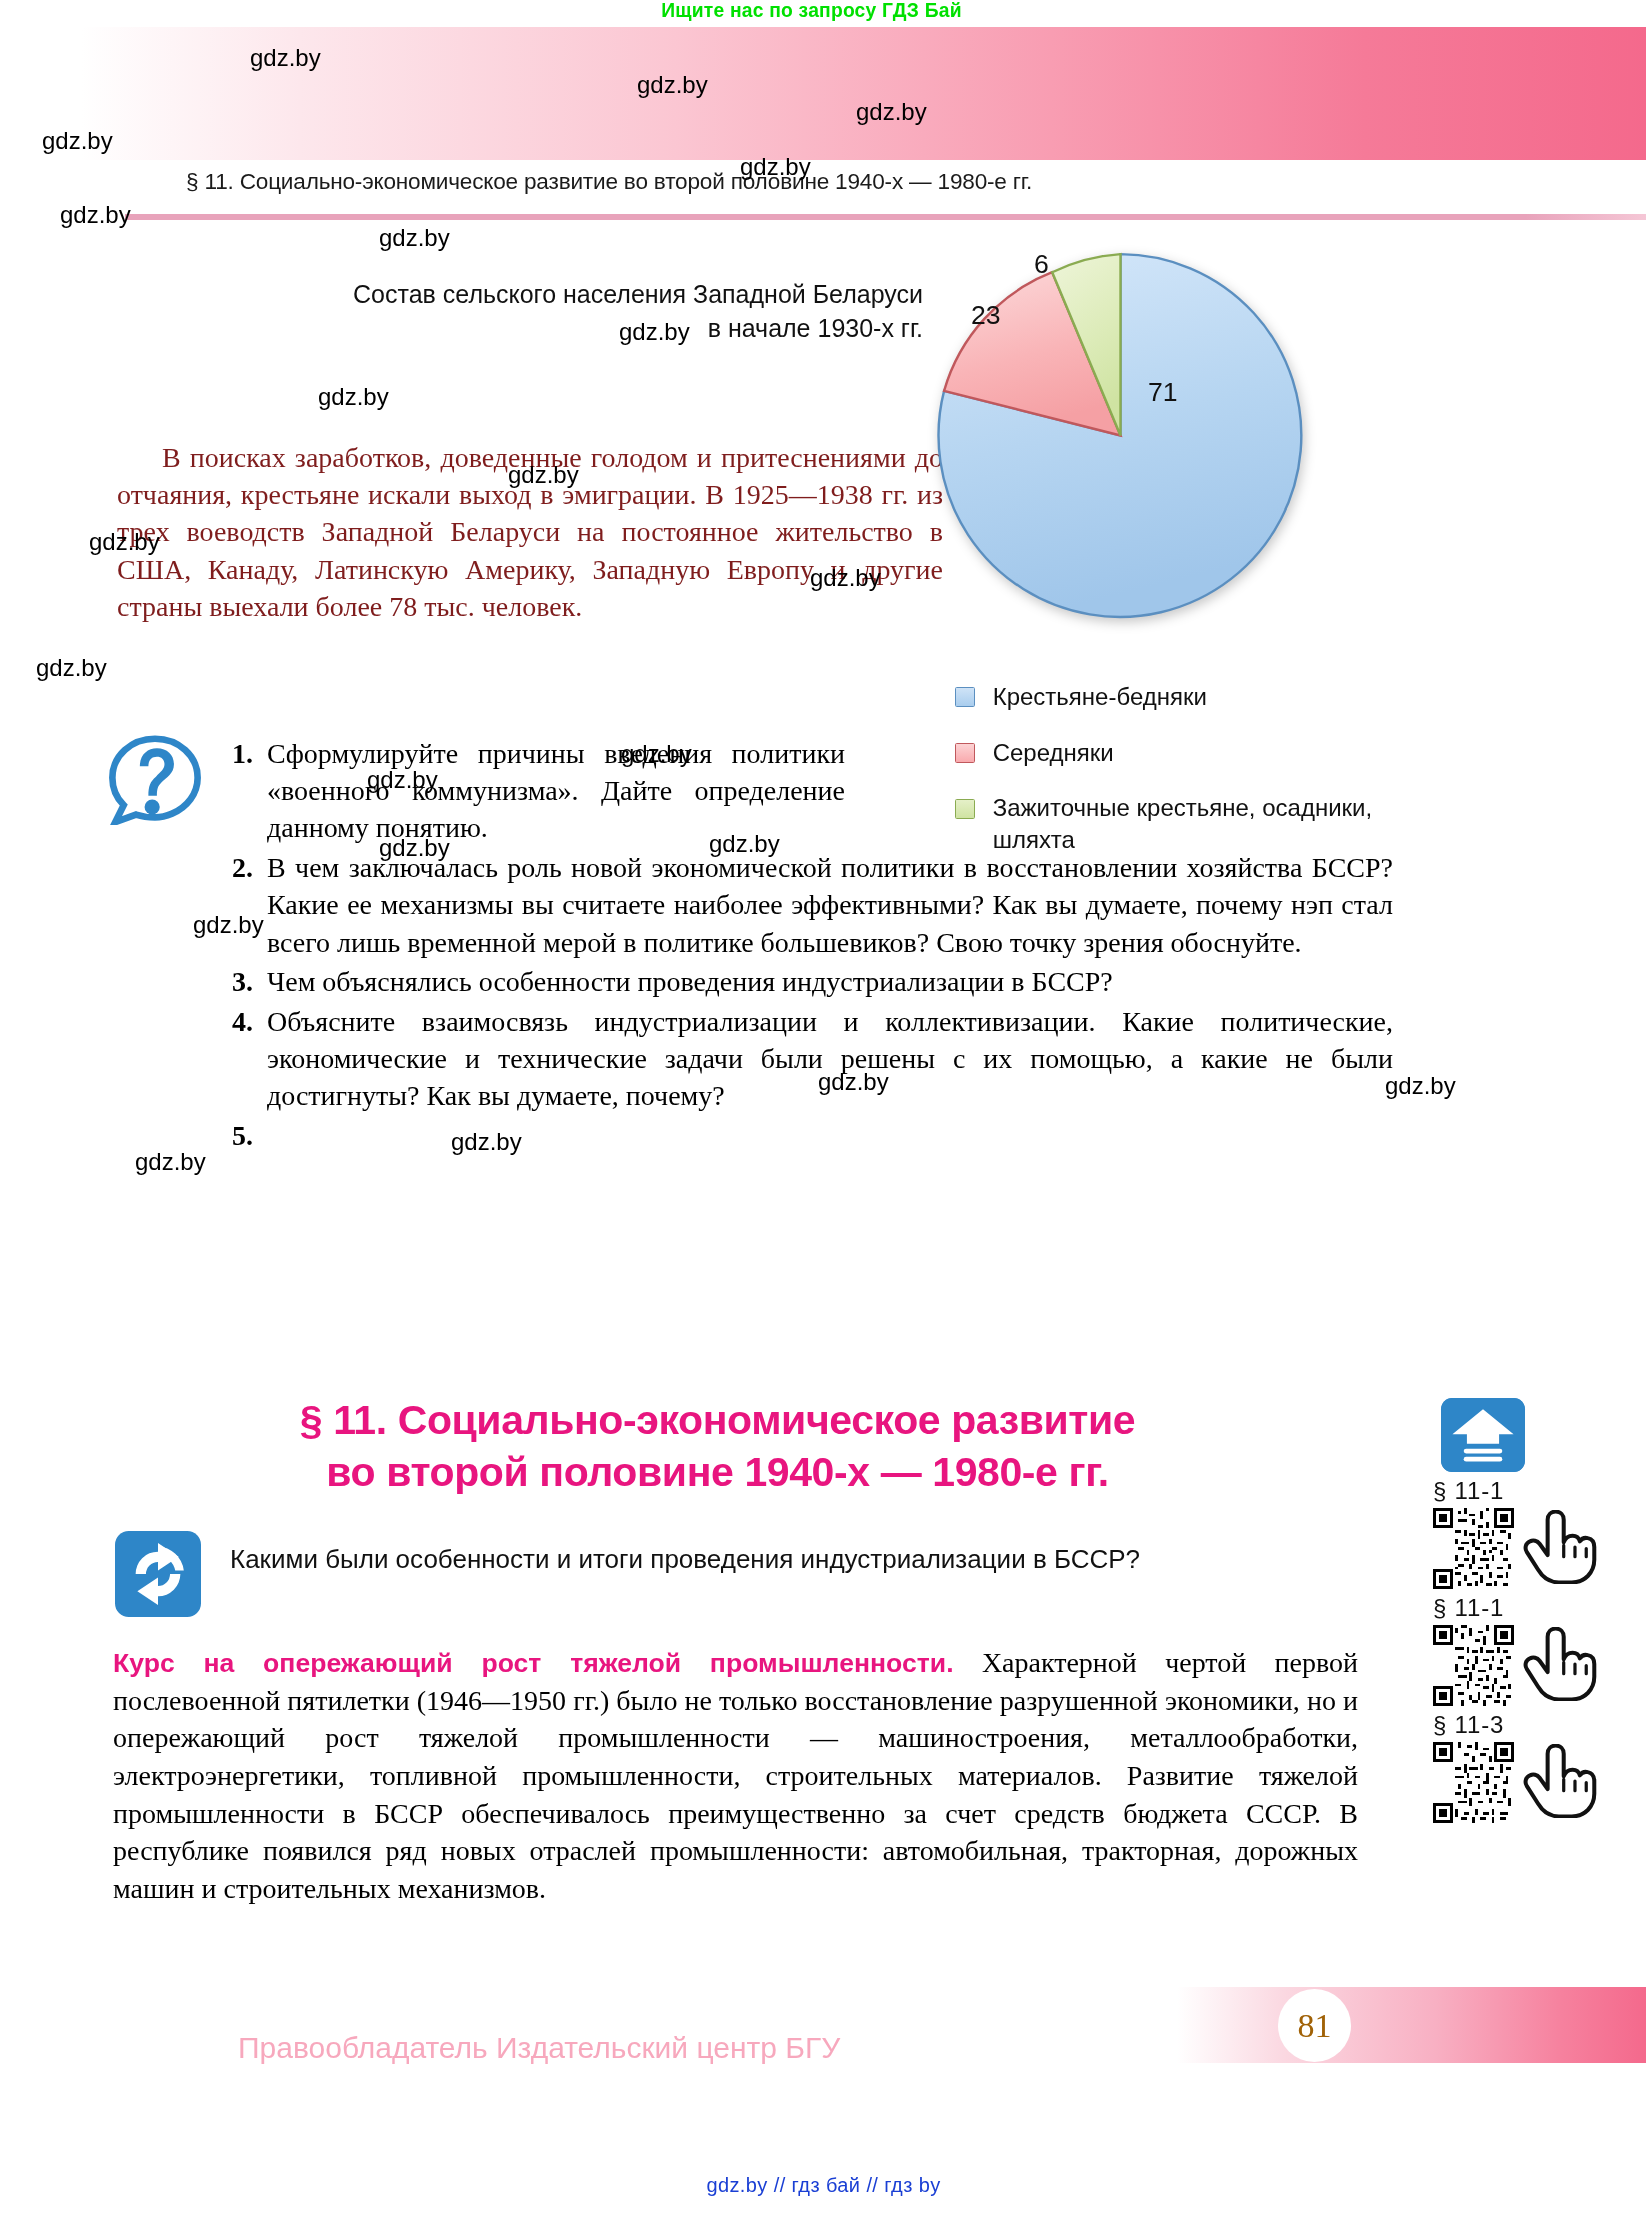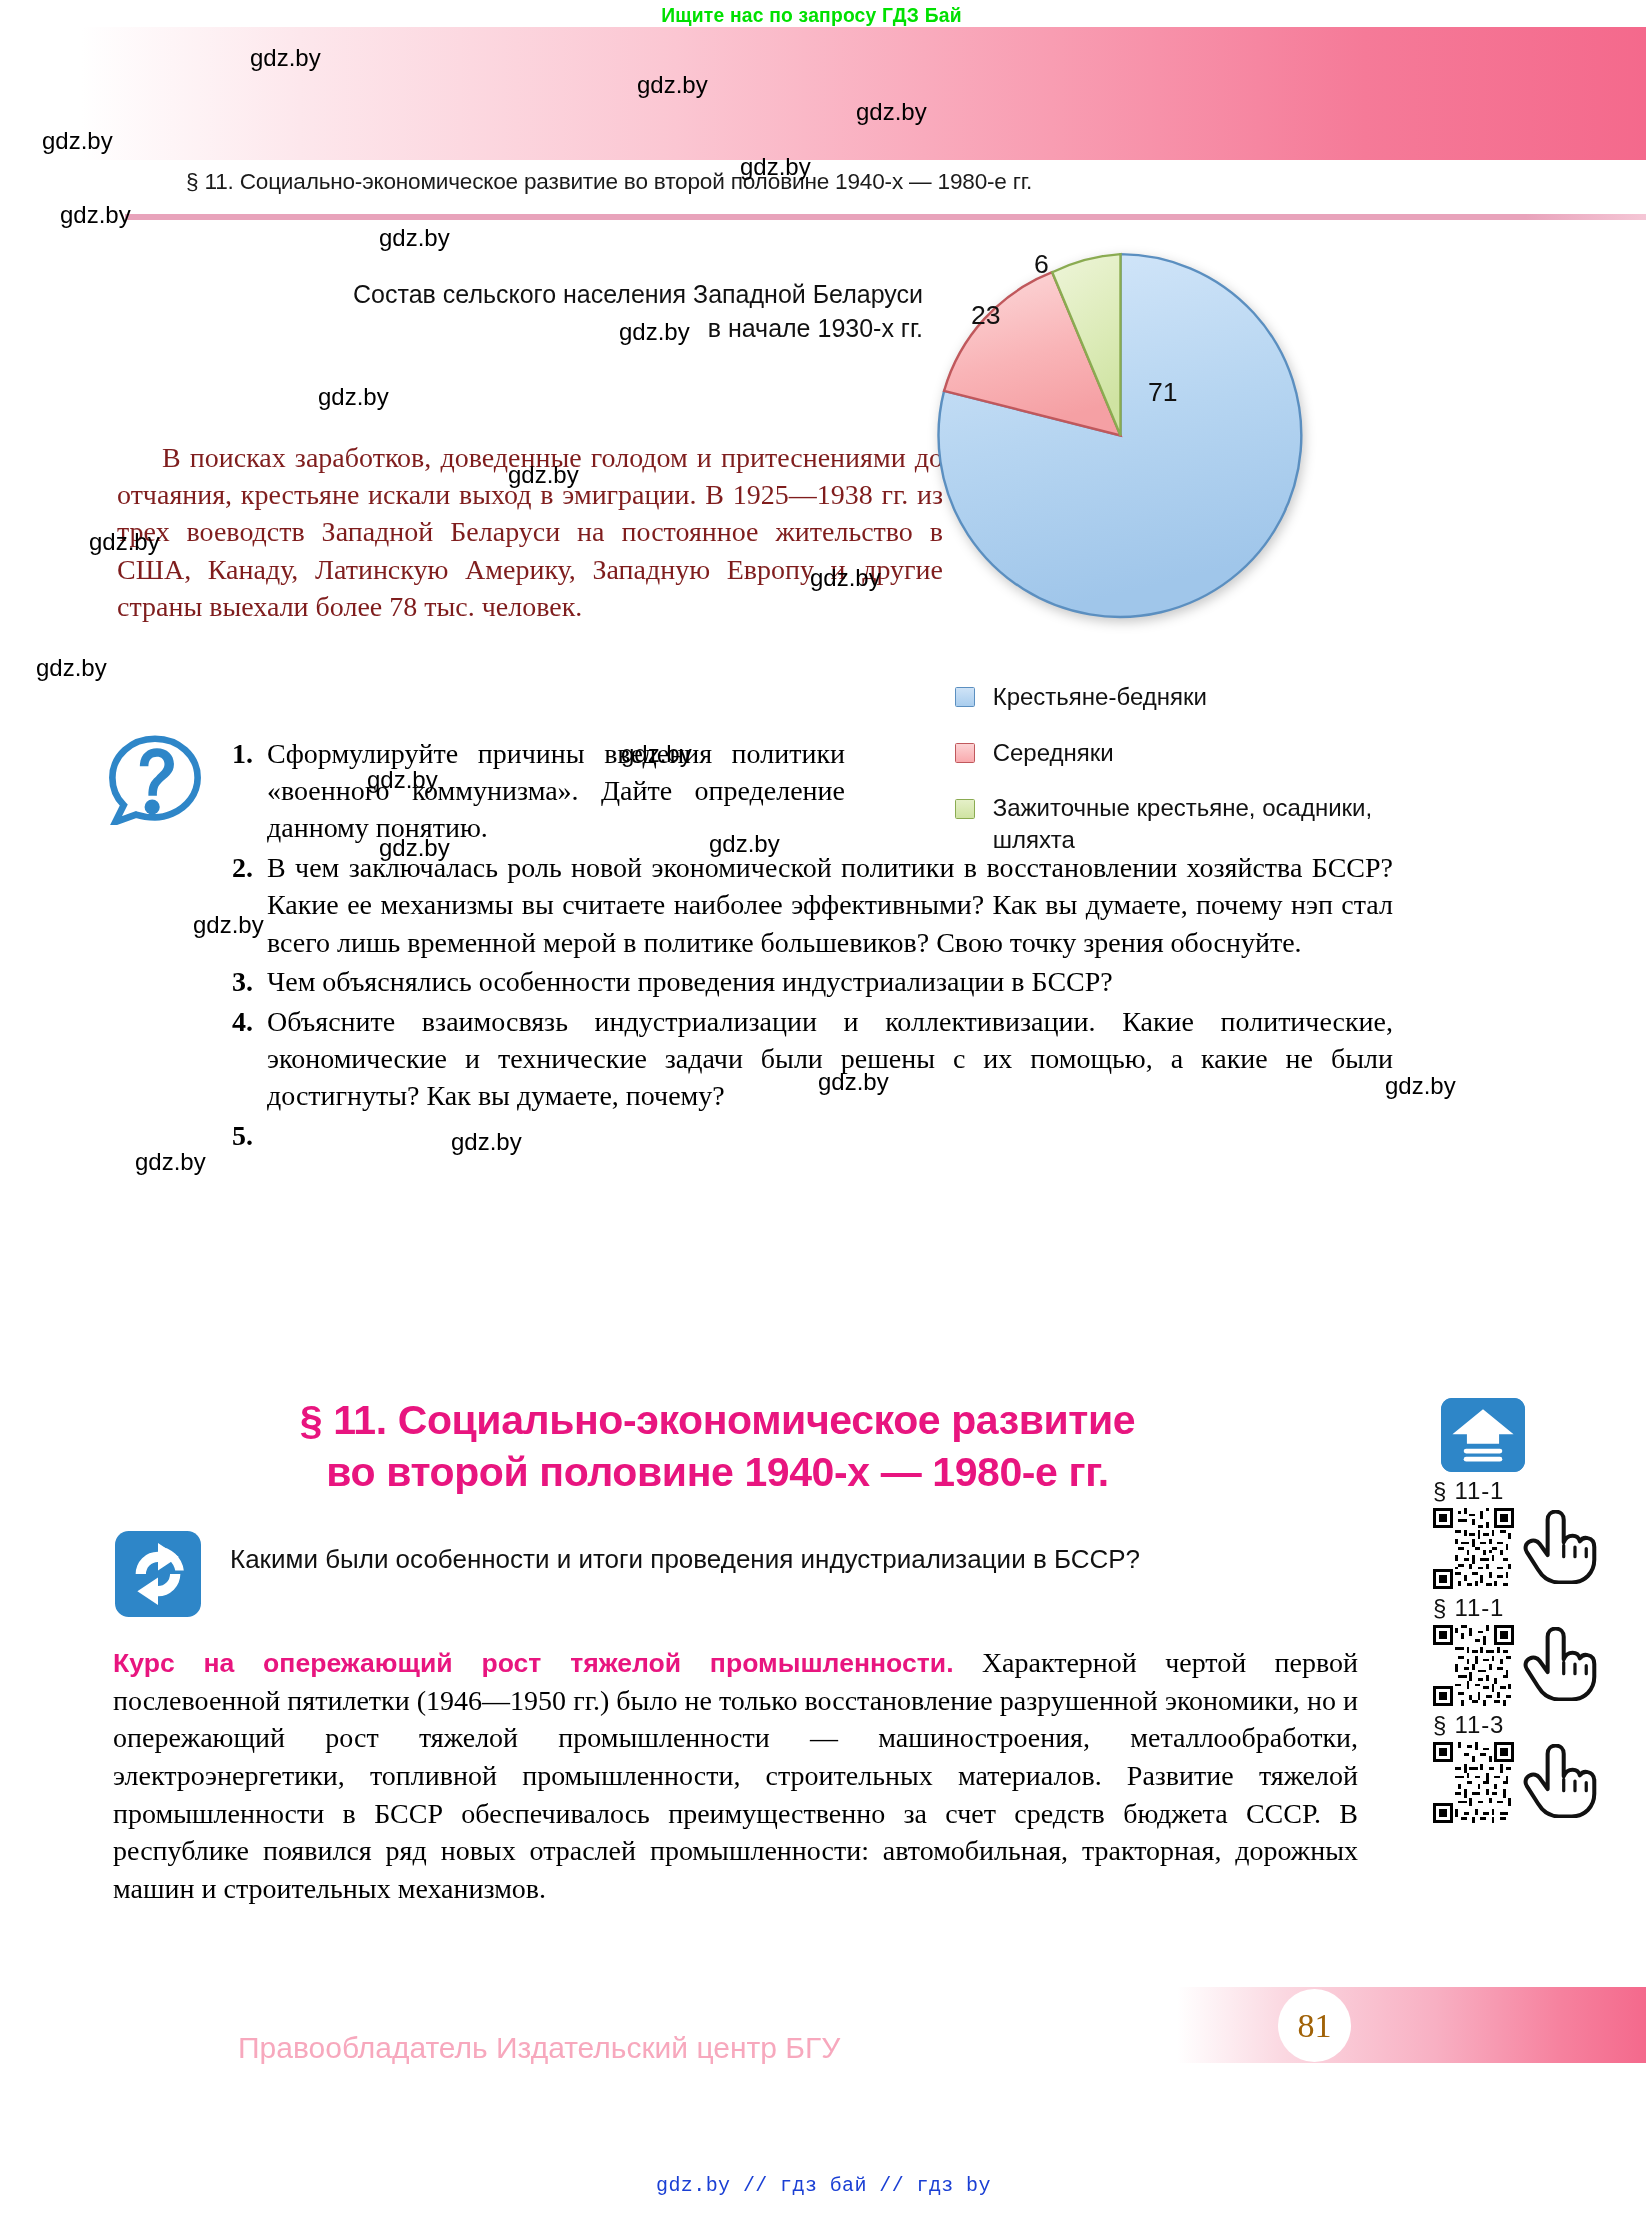--- a/index.html
+++ b/index.html
@@ -9,21 +9,21 @@
     width:1647px; height:2216px;
     background:#ffffff;
     font-family:"Liberation Serif", serif;
     position:relative;
     overflow:hidden;
   }
 
   
   .promo-banner{
     position:absolute; top:0; left:0; width:1623px; height:27px;
-    display:flex; align-items:flex-end; justify-content:center;
+    display:flex; align-items:flex-start; justify-content:center;
   }
   .promo-banner span{
     color:#00e000; font-family:"Liberation Sans", sans-serif;
     font-size:19.3px; font-weight:700; letter-spacing:0.2px;
   }
 
   
   .header-band{
     position:absolute; top:27px; left:81px; width:1566px; height:133px;
     background:linear-gradient(to right,#ffffff 0%,#fde7ec 14%,#fbc6d2 38%,#f89db2 62%,#f57a98 82%,#f4698c 100%);
@@ -158,21 +158,21 @@
     font-family:"Liberation Serif", serif; font-size:34px; color:#a16207;
   }
   .copyright{
     position:absolute; left:238px; top:2031px;
     font-family:"Liberation Sans", sans-serif; font-size:30px;
     color:#f7a8bd; white-space:nowrap;
   }
   .bottom-links{
     position:absolute; left:0; top:2174px; width:1647px;
     text-align:center;
-    font-family:Liberation Mono, monospace; font-size:20px;
+    font-family:Liberation Sans, sans-serif; font-size:20px;
     color:#1a3fd4; letter-spacing:0.4px;
   }
 
   
   .wm{
     position:absolute; font-family:"Liberation Sans", sans-serif;
     color:#000; white-space:nowrap; pointer-events:none;
   }
 </style>
 </head>

